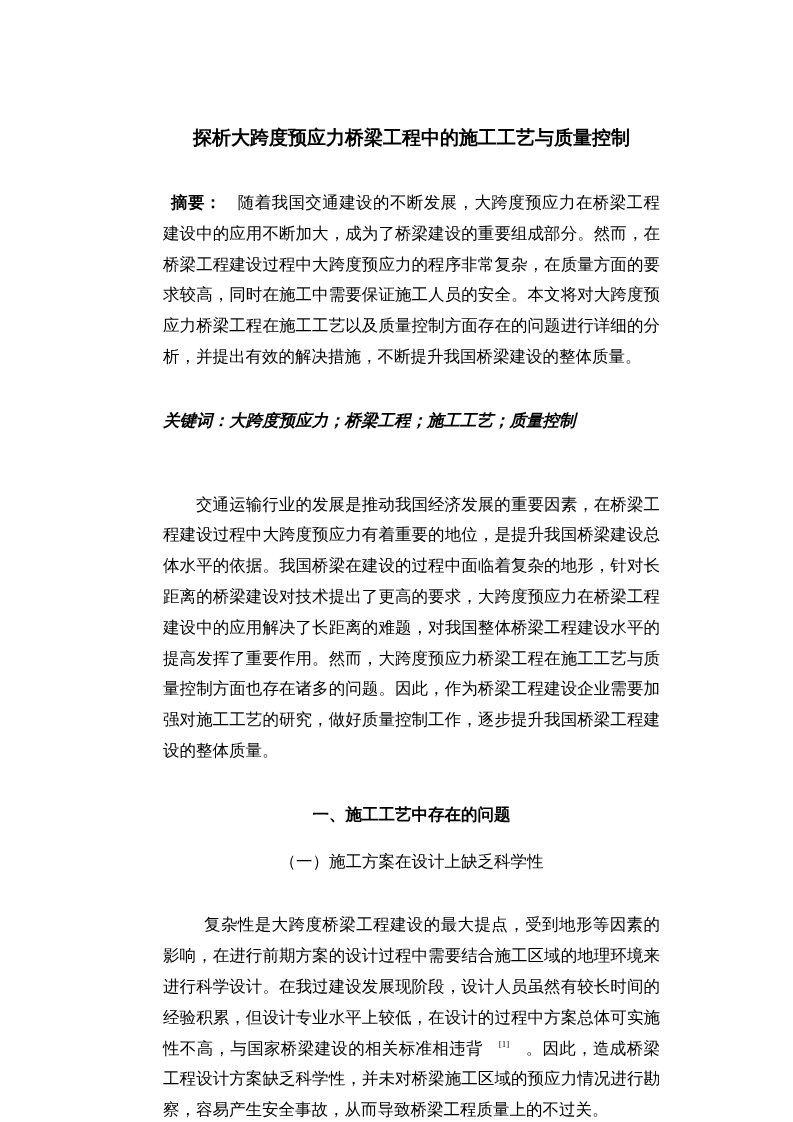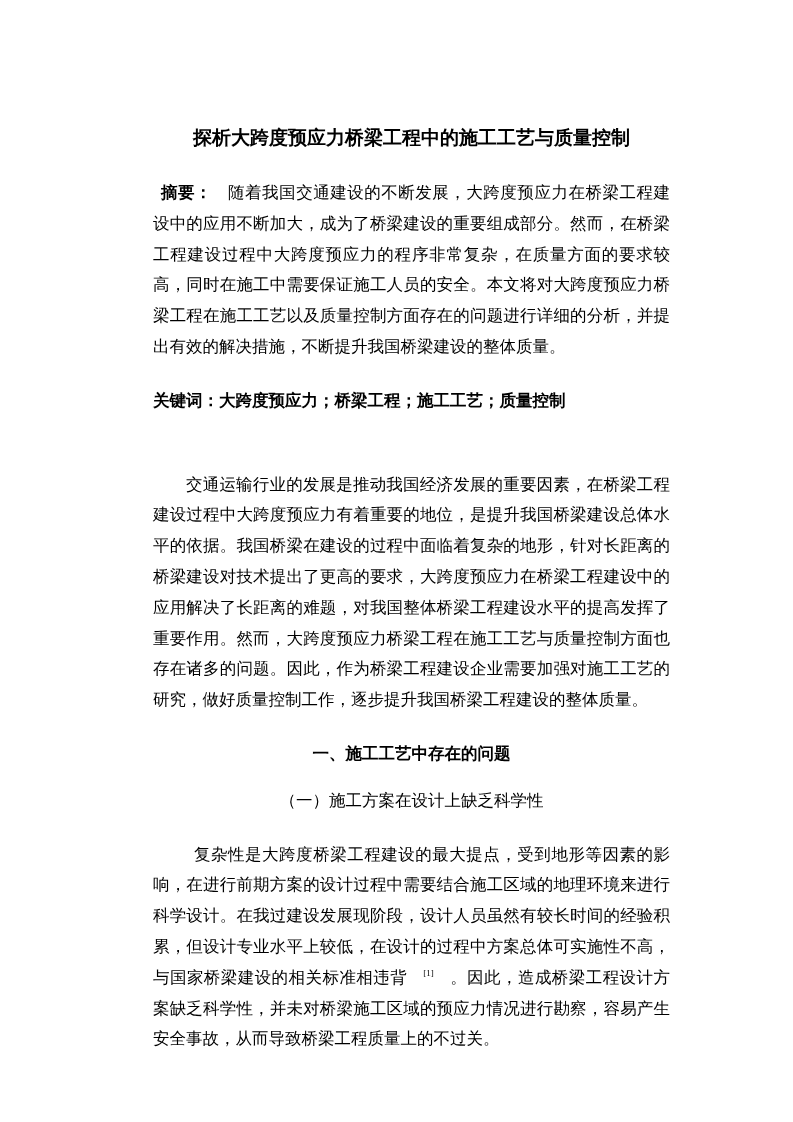--- a/index.html
+++ b/index.html
@@ -28,23 +28,23 @@
     word-break: break-all;
   }
   .doc-title {
     font-size: 19px;
     font-weight: bold;
     text-align: center;
     line-height: 34px;
     margin-bottom: 3px;
     word-break: normal;
   }
-  .para { margin: 7px; }
+  .para { margin: 17px; }
   .bold-label { font-weight: bold; }
-  .keywords-line { font-weight: bold; }
+  .keywords-line { font-weight: bold; font-style: italic; }
   .body-para { text-indent: 2em; }
   .spaced-before { margin-top: 37px; }
   .section-heading {
     font-size: 16.5px;
     font-weight: bold;
     line-height: 30.8px;
     text-align: center;
   }
   .sub-heading {
     font-size: 16.5px;

